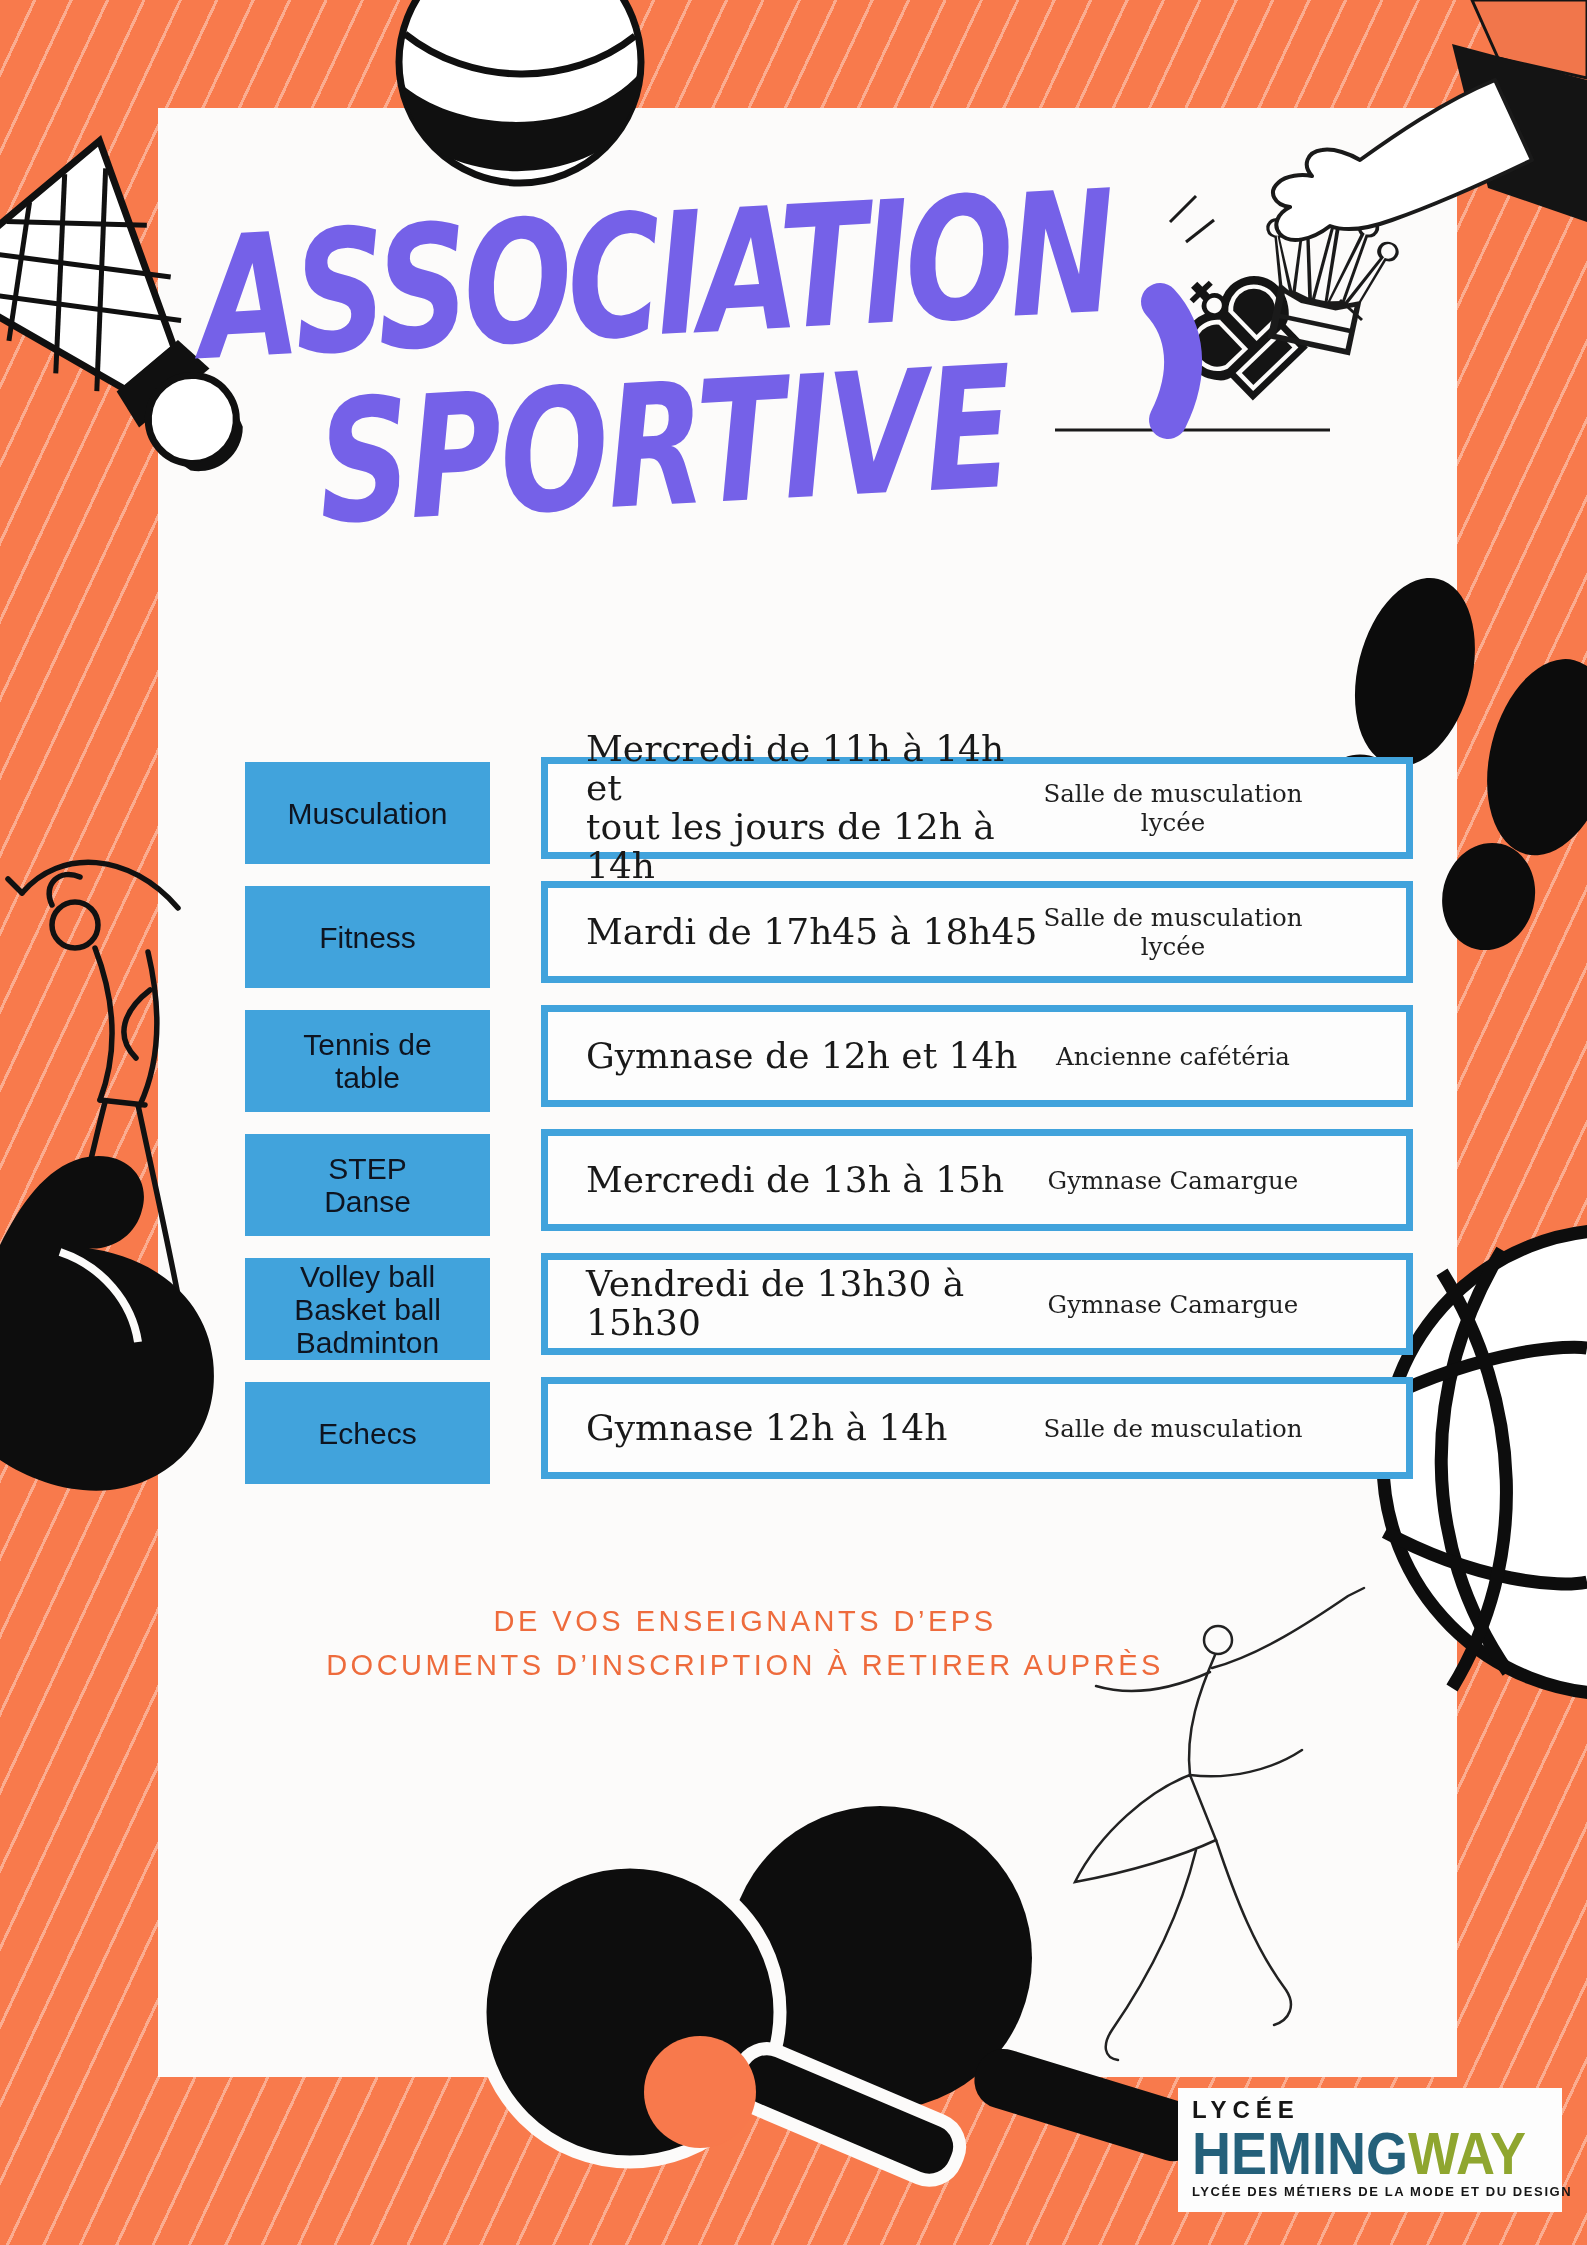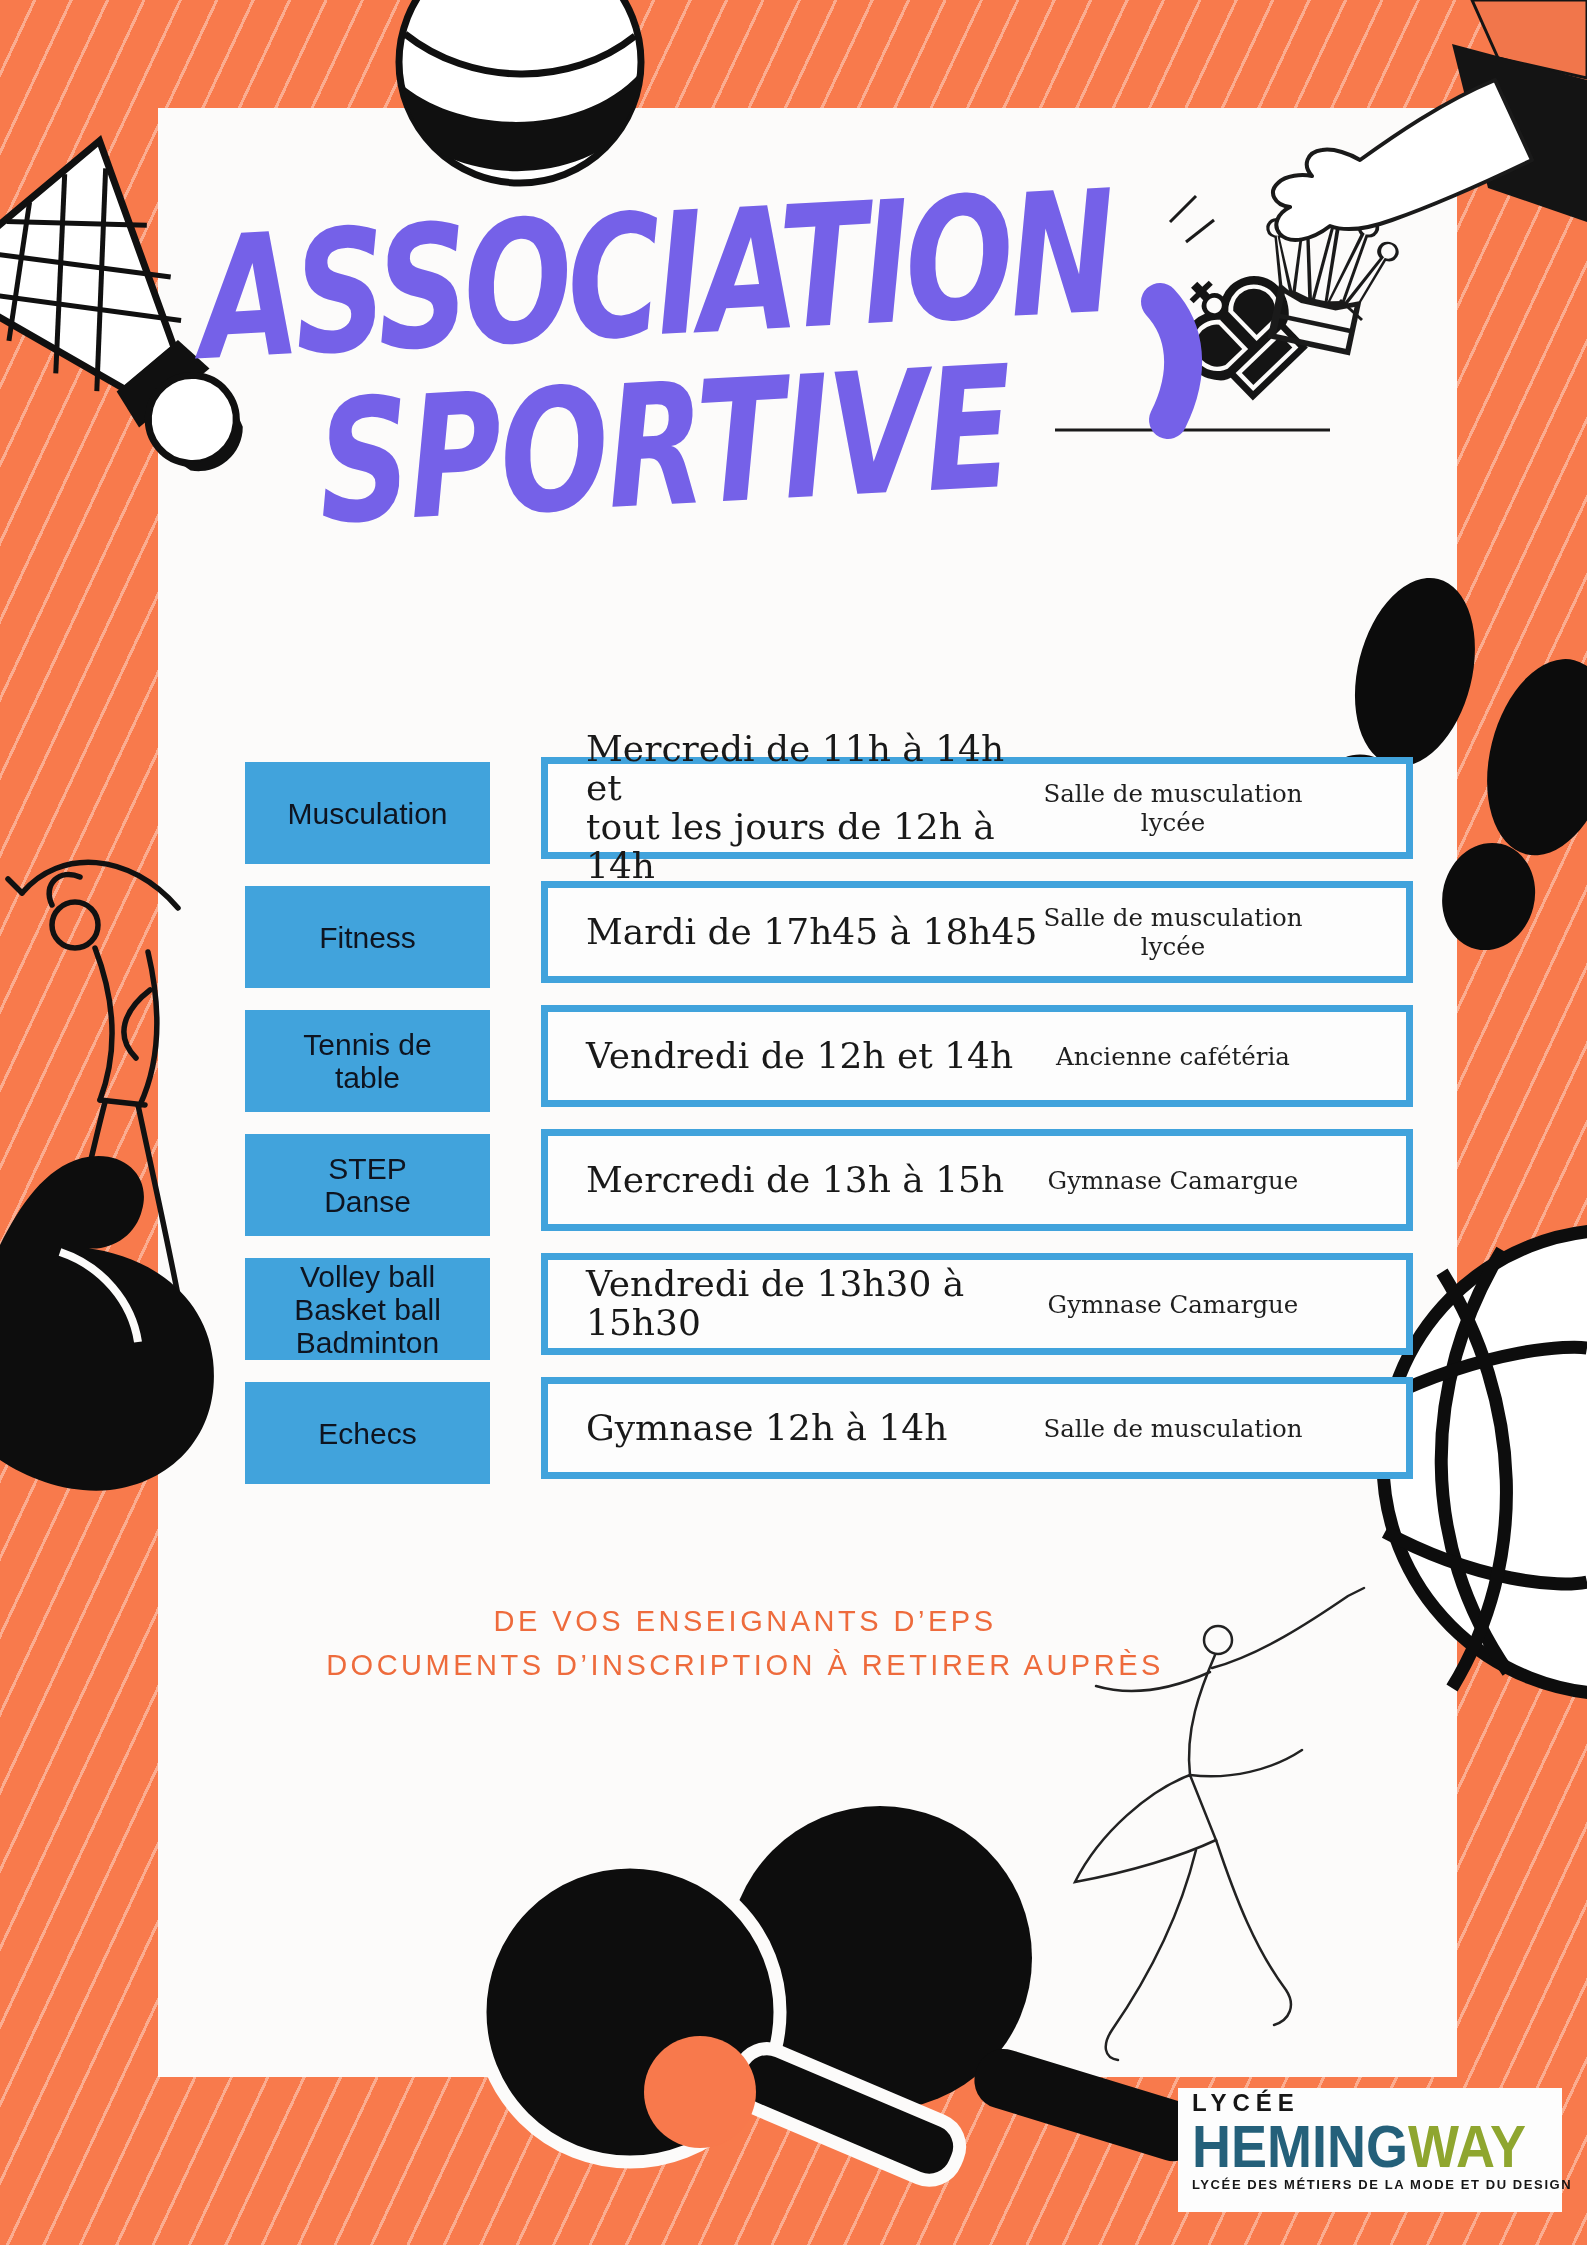--- a/index.html
+++ b/index.html
@@ -51,21 +51,21 @@
 
   
   .note{
     position:absolute;left:250px;top:1600px;width:990px;text-align:center;
     color:#EE6B3C;font-size:29px;letter-spacing:3.5px;line-height:1.5;
   }
 
   
   .logo{
     position:absolute;left:1178px;top:2088px;width:384px;height:124px;
-    background:#FDFDFD;box-sizing:border-box;padding:1px 0 0 14px;
+    background:#FDFDFD;box-sizing:border-box;padding:8px 0 0 14px;
   }
   .logo-lycee{font-size:24px;font-weight:bold;letter-spacing:6px;color:#161616;}
   .logo-name{font-size:54px;font-weight:bold;letter-spacing:0px;line-height:1.02;transform:scaleY(1.08);transform-origin:left top;white-space:nowrap;}
   .logo-name .teal{color:#24607A;}
   .logo-name .green{color:#8FA62F;}
   .logo-tagline{margin-top:5px;font-size:13px;font-weight:bold;letter-spacing:1.6px;color:#161616;white-space:nowrap;}
 </style>
 </head>
 <body>
 
@@ -210,21 +210,21 @@
       <div class="schedule-box">
         <div class="schedule">Mardi de 17h45 à 18h45</div>
         <div class="location">Salle de musculation lycée</div>
       </div>
     </div>
 
     <div class="row">
       <div class="label-box">Tennis de
 table</div>
       <div class="schedule-box">
-        <div class="schedule">Vendredi de 12h et 14h</div>
+        <div class="schedule">Gymnase de 12h et 14h</div>
         <div class="location">Ancienne cafétéria</div>
       </div>
     </div>
 
     <div class="row">
       <div class="label-box">STEP
 Danse</div>
       <div class="schedule-box">
         <div class="schedule">Mercredi de 13h à 15h</div>
         <div class="location">Gymnase Camargue</div>

